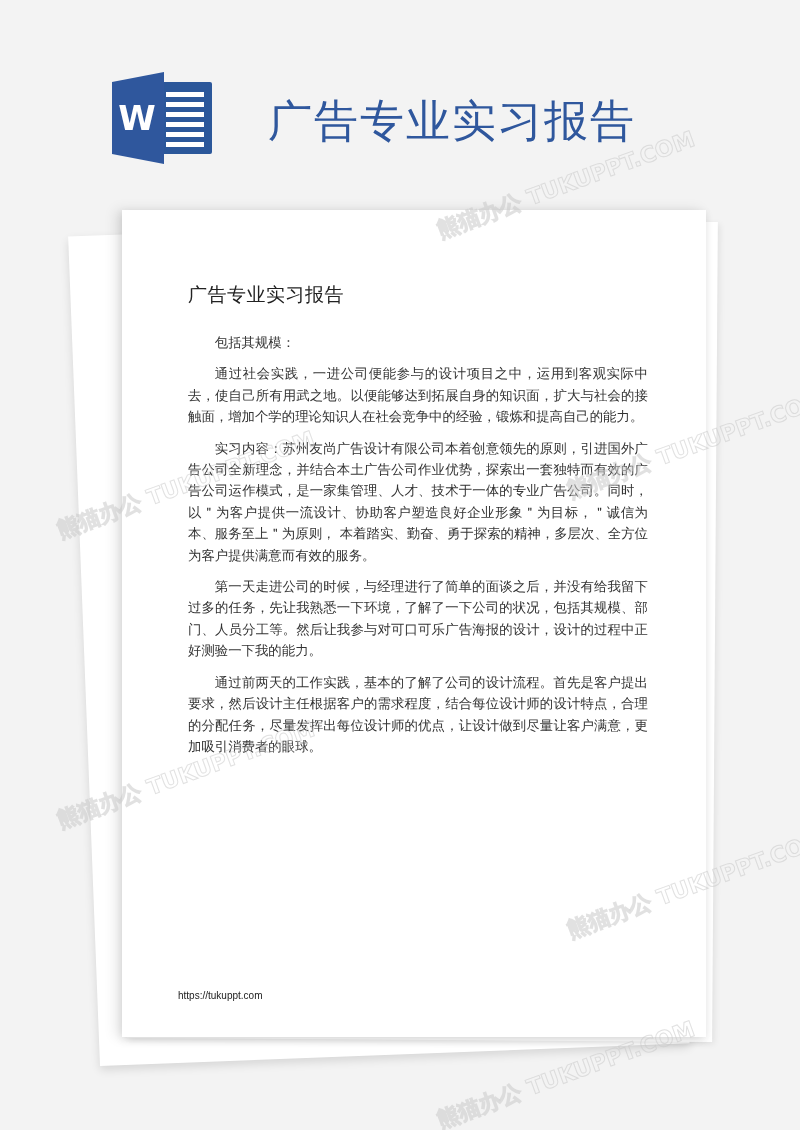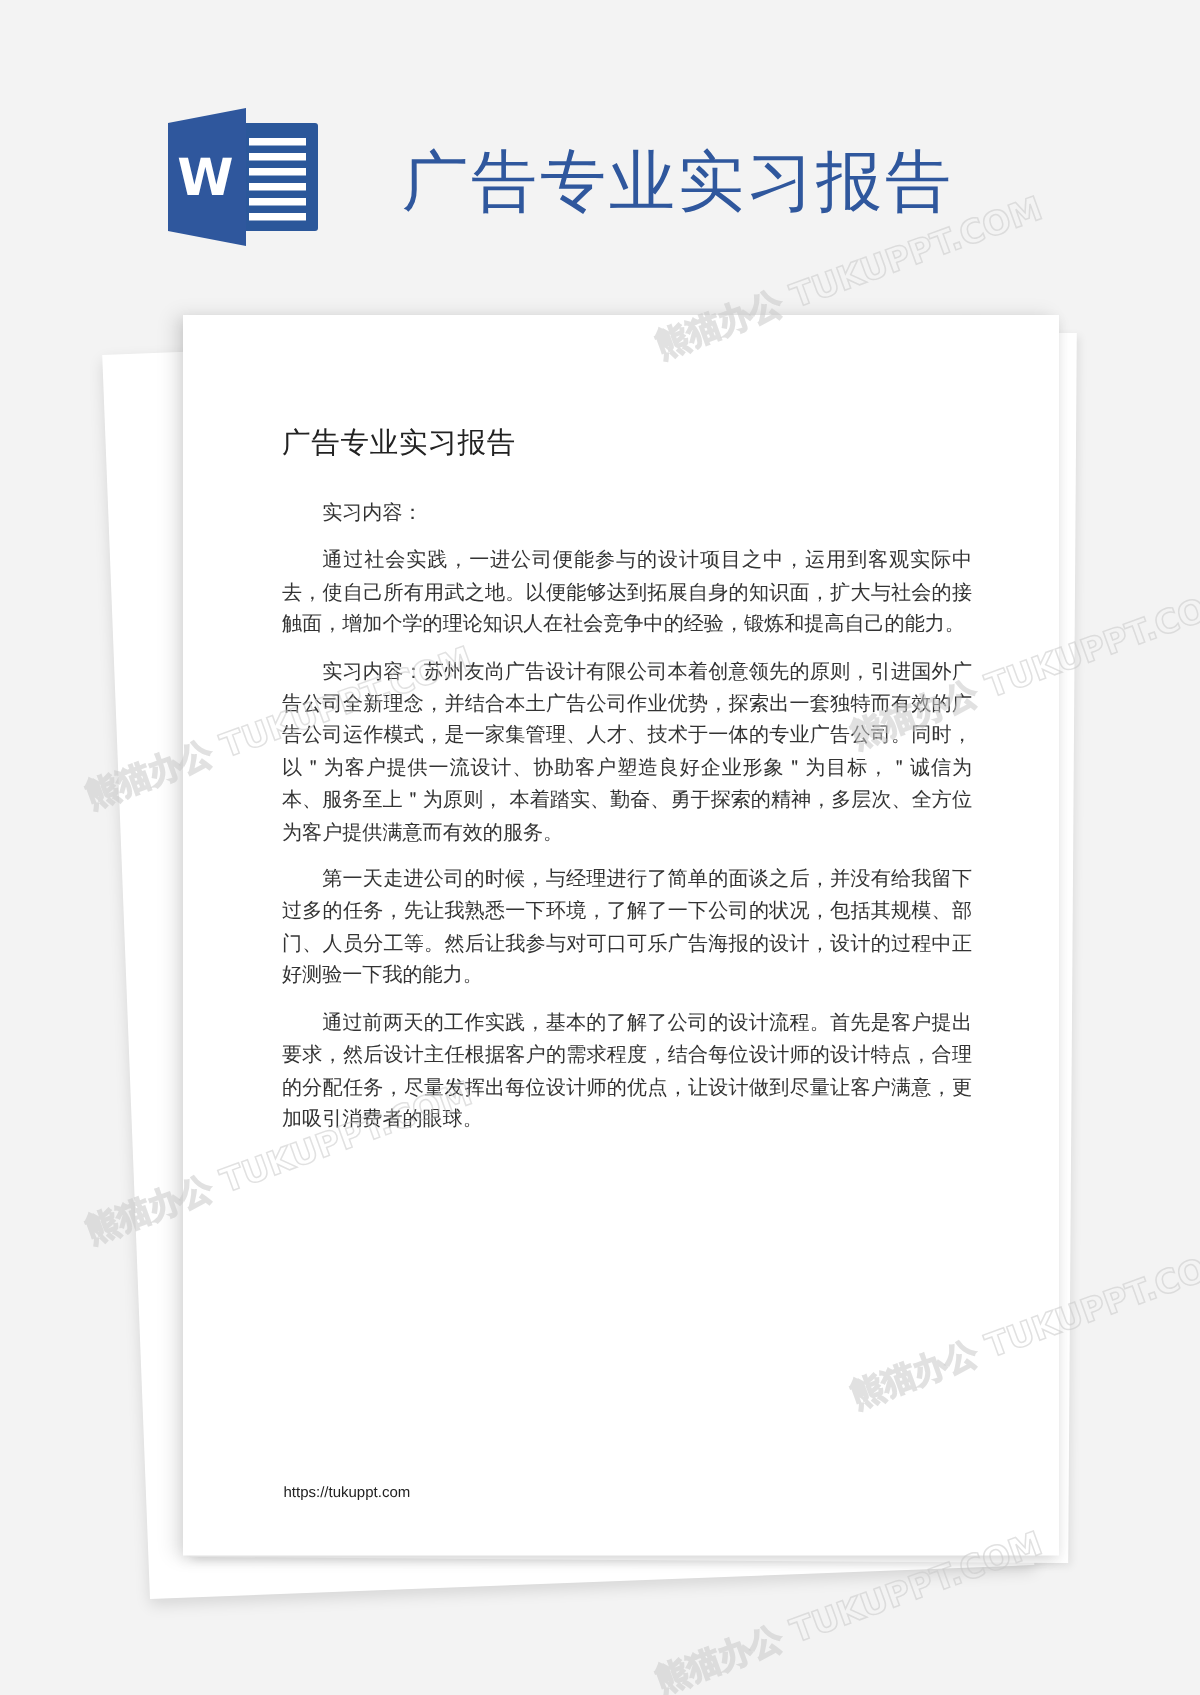--- a/index.html
+++ b/index.html
@@ -36,21 +36,21 @@
     .doc-title {
       position: absolute; left: 66px; top: 72px; font-family: "DejaVu Sans", sans-serif;
       font-size: 19px; color: #222; letter-spacing: 0.5px;
     }
     .body-text {
       position: absolute; left: 66px; top: 122px; width: 460px;
       font-size: 13.4px; line-height: 21.4px; color: #333; text-align: justify;
     }
     .para { text-indent: 2em; margin: 0 0 10px 0; }
     .footer-url {
-      position: absolute; left: 67px; top: 780px; font-family: "Liberation Sans", sans-serif;
+      position: absolute; left: 56px; top: 780px; font-family: "Liberation Sans", sans-serif;
       font-size: 10px; color: #222;
     }
   </style>
 </head>
 <body>
 
 <div class="header">
   <svg class="word-icon" viewBox="0 0 104 92">
     <rect x="36" y="10" width="64" height="72" rx="2" fill="#2b579a"></rect>
     <g fill="#ffffff">
@@ -66,21 +66,21 @@
   </svg>
   <div class="header-title">广告专业实习报告</div>
 </div>
 
 <div class="sheet-back"></div>
 <div class="sheet-back2"></div>
 
 <div class="page">
   <div class="doc-title">广告专业实习报告</div>
   <div class="body-text">
-    <p class="para">实习内容：</p>
+    <p class="para">包括其规模：</p>
     <p class="para">通过社会实践，一进公司便能参与的设计项目之中，运用到客观实际中去，使自己所有用武之地。以便能够达到拓展自身的知识面，扩大与社会的接触面，增加个学的理论知识人在社会竞争中的经验，锻炼和提高自己的能力。</p>
     <p class="para">实习内容：苏州友尚广告设计有限公司本着创意领先的原则，引进国外广告公司全新理念，并结合本土广告公司作业优势，探索出一套独特而有效的广告公司运作模式，是一家集管理、人才、技术于一体的专业广告公司。同时，以＂为客户提供一流设计、协助客户塑造良好企业形象＂为目标，＂诚信为本、服务至上＂为原则， 本着踏实、勤奋、勇于探索的精神，多层次、全方位为客户提供满意而有效的服务。</p>
     <p class="para">第一天走进公司的时候，与经理进行了简单的面谈之后，并没有给我留下过多的任务，先让我熟悉一下环境，了解了一下公司的状况，包括其规模、部门、人员分工等。然后让我参与对可口可乐广告海报的设计，设计的过程中正好测验一下我的能力。</p>
     <p class="para">通过前两天的工作实践，基本的了解了公司的设计流程。首先是客户提出要求，然后设计主任根据客户的需求程度，结合每位设计师的设计特点，合理的分配任务，尽量发挥出每位设计师的优点，让设计做到尽量让客户满意，更加吸引消费者的眼球。</p>
   </div>
   <div class="footer-url">https://tukuppt.com</div>
 </div>
 
 <div class="watermark" style="left:430px; top:170px;">熊猫办公 TUKUPPT.COM</div>
 <div class="watermark" style="left:560px; top:430px;">熊猫办公 TUKUPPT.COM</div>

